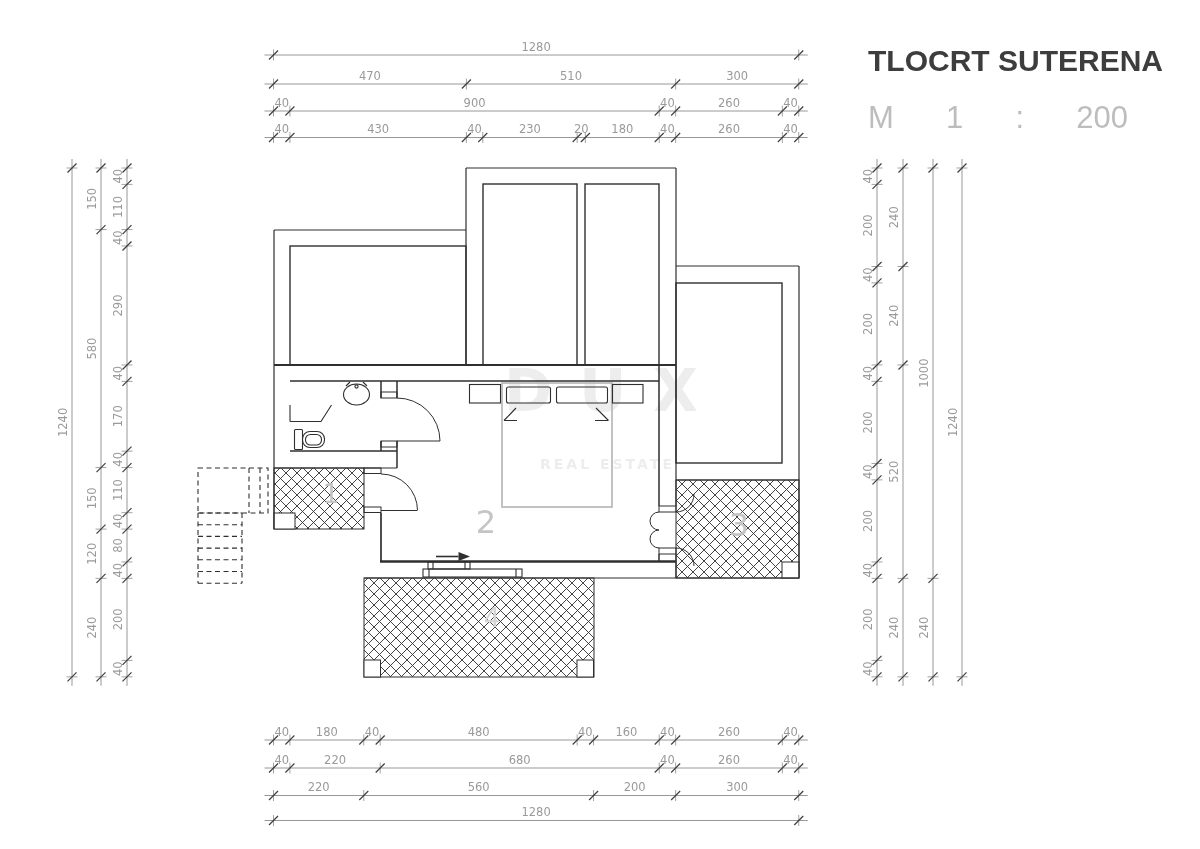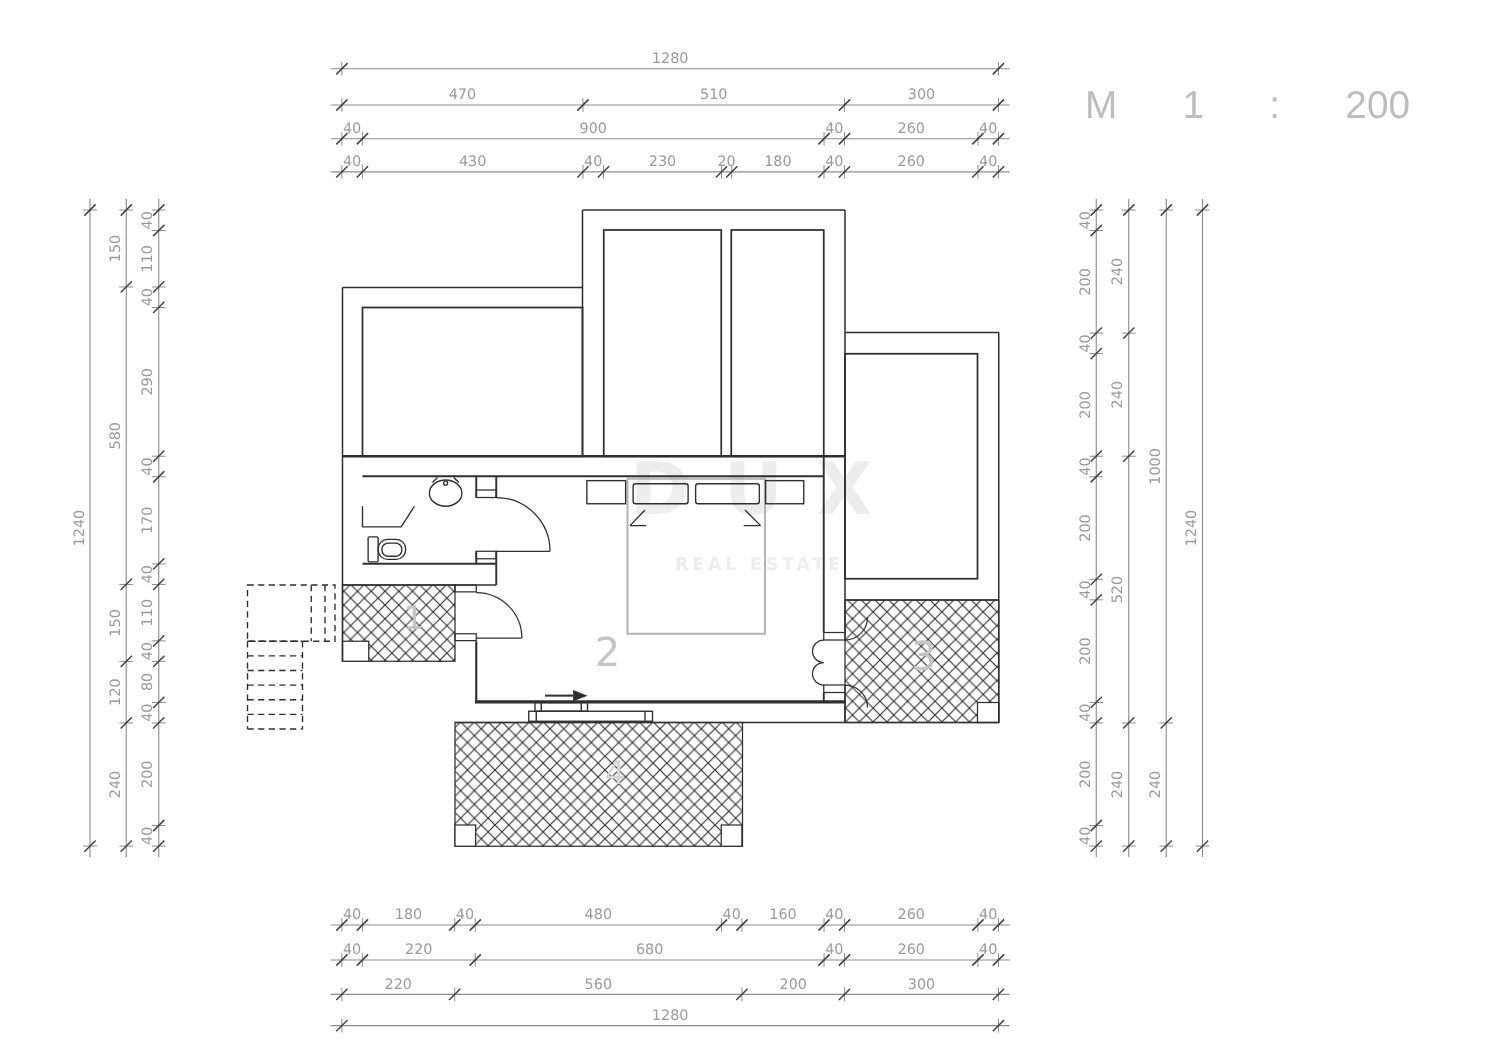--- a/index.html
+++ b/index.html
@@ -4,21 +4,21 @@
 <style>
   :root{
     --wall:#2f2f2f; --dim-line:#8c8c8c; --tick:#3f3f3f; --dim-text:#9a9a9a;
     --title:#3d3d3d; --scale:#bdbdbd; --wm:#ededed;
   }
   html,body{margin:0;padding:0;background:#fff;}
   #stage{position:relative;width:1200px;height:849px;background:#ffffff;overflow:hidden;
          font-family:"DejaVu Sans", sans-serif;}
   #watermark{position:absolute;left:504px;top:362px;z-index:1;color:var(--wm);}
   #wm-brand{font-size:58px;font-weight:600;letter-spacing:27px;line-height:1;}
-  #wm-tag{font-size:14px;font-weight:700;letter-spacing:3px;margin-top:24px;margin-left:36px;}
+  #wm-tag{font-size:14px;font-weight:700;letter-spacing:3px;margin-top:36px;margin-left:36px;}
   svg#plan{position:absolute;left:0;top:0;z-index:2;}
   #header{position:absolute;left:868px;top:44px;z-index:3;width:260px;}
   #title{font-family:"Liberation Sans", sans-serif;font-size:30px;font-weight:600;
          color:var(--title);letter-spacing:0px;white-space:nowrap;}
   #scale-row{display:flex;justify-content:space-between;margin-top:22px;
              font-family:"Liberation Sans", sans-serif;font-size:31px;font-weight:400;
              color:var(--scale);}
   text{font-family:"DejaVu Sans", sans-serif;}
 </style>
 </head>
@@ -429,20 +429,21 @@
           <line x1="956.5" y1="168" x2="967.5" y2="168" stroke="#8c8c8c" stroke-width="0.8"></line>
           <line x1="957.5" y1="172.5" x2="966.5" y2="163.5" stroke="#3f3f3f" stroke-width="1.2"></line>
           <line x1="956.5" y1="676.8340000000001" x2="967.5" y2="676.8340000000001" stroke="#8c8c8c" stroke-width="0.8"></line>
           <line x1="957.5" y1="681.3340000000001" x2="966.5" y2="672.3340000000001" stroke="#3f3f3f" stroke-width="1.2"></line>
           <text x="957" y="422.41700000000003" text-anchor="middle" font-size="11.5" fill="#9a9a9a" transform="rotate(-90 957 422.41700000000003)">1240</text>
         </g>
       </g>
   </svg>
 
   <div id="header">
+    <div id="title">TLOCRT SUTERENA</div>
     <div id="scale-row">
       <span>M</span>
       <span>1</span>
       <span>:</span>
       <span>200</span>
     </div>
   </div>
 </div>
 
 </body></html>

